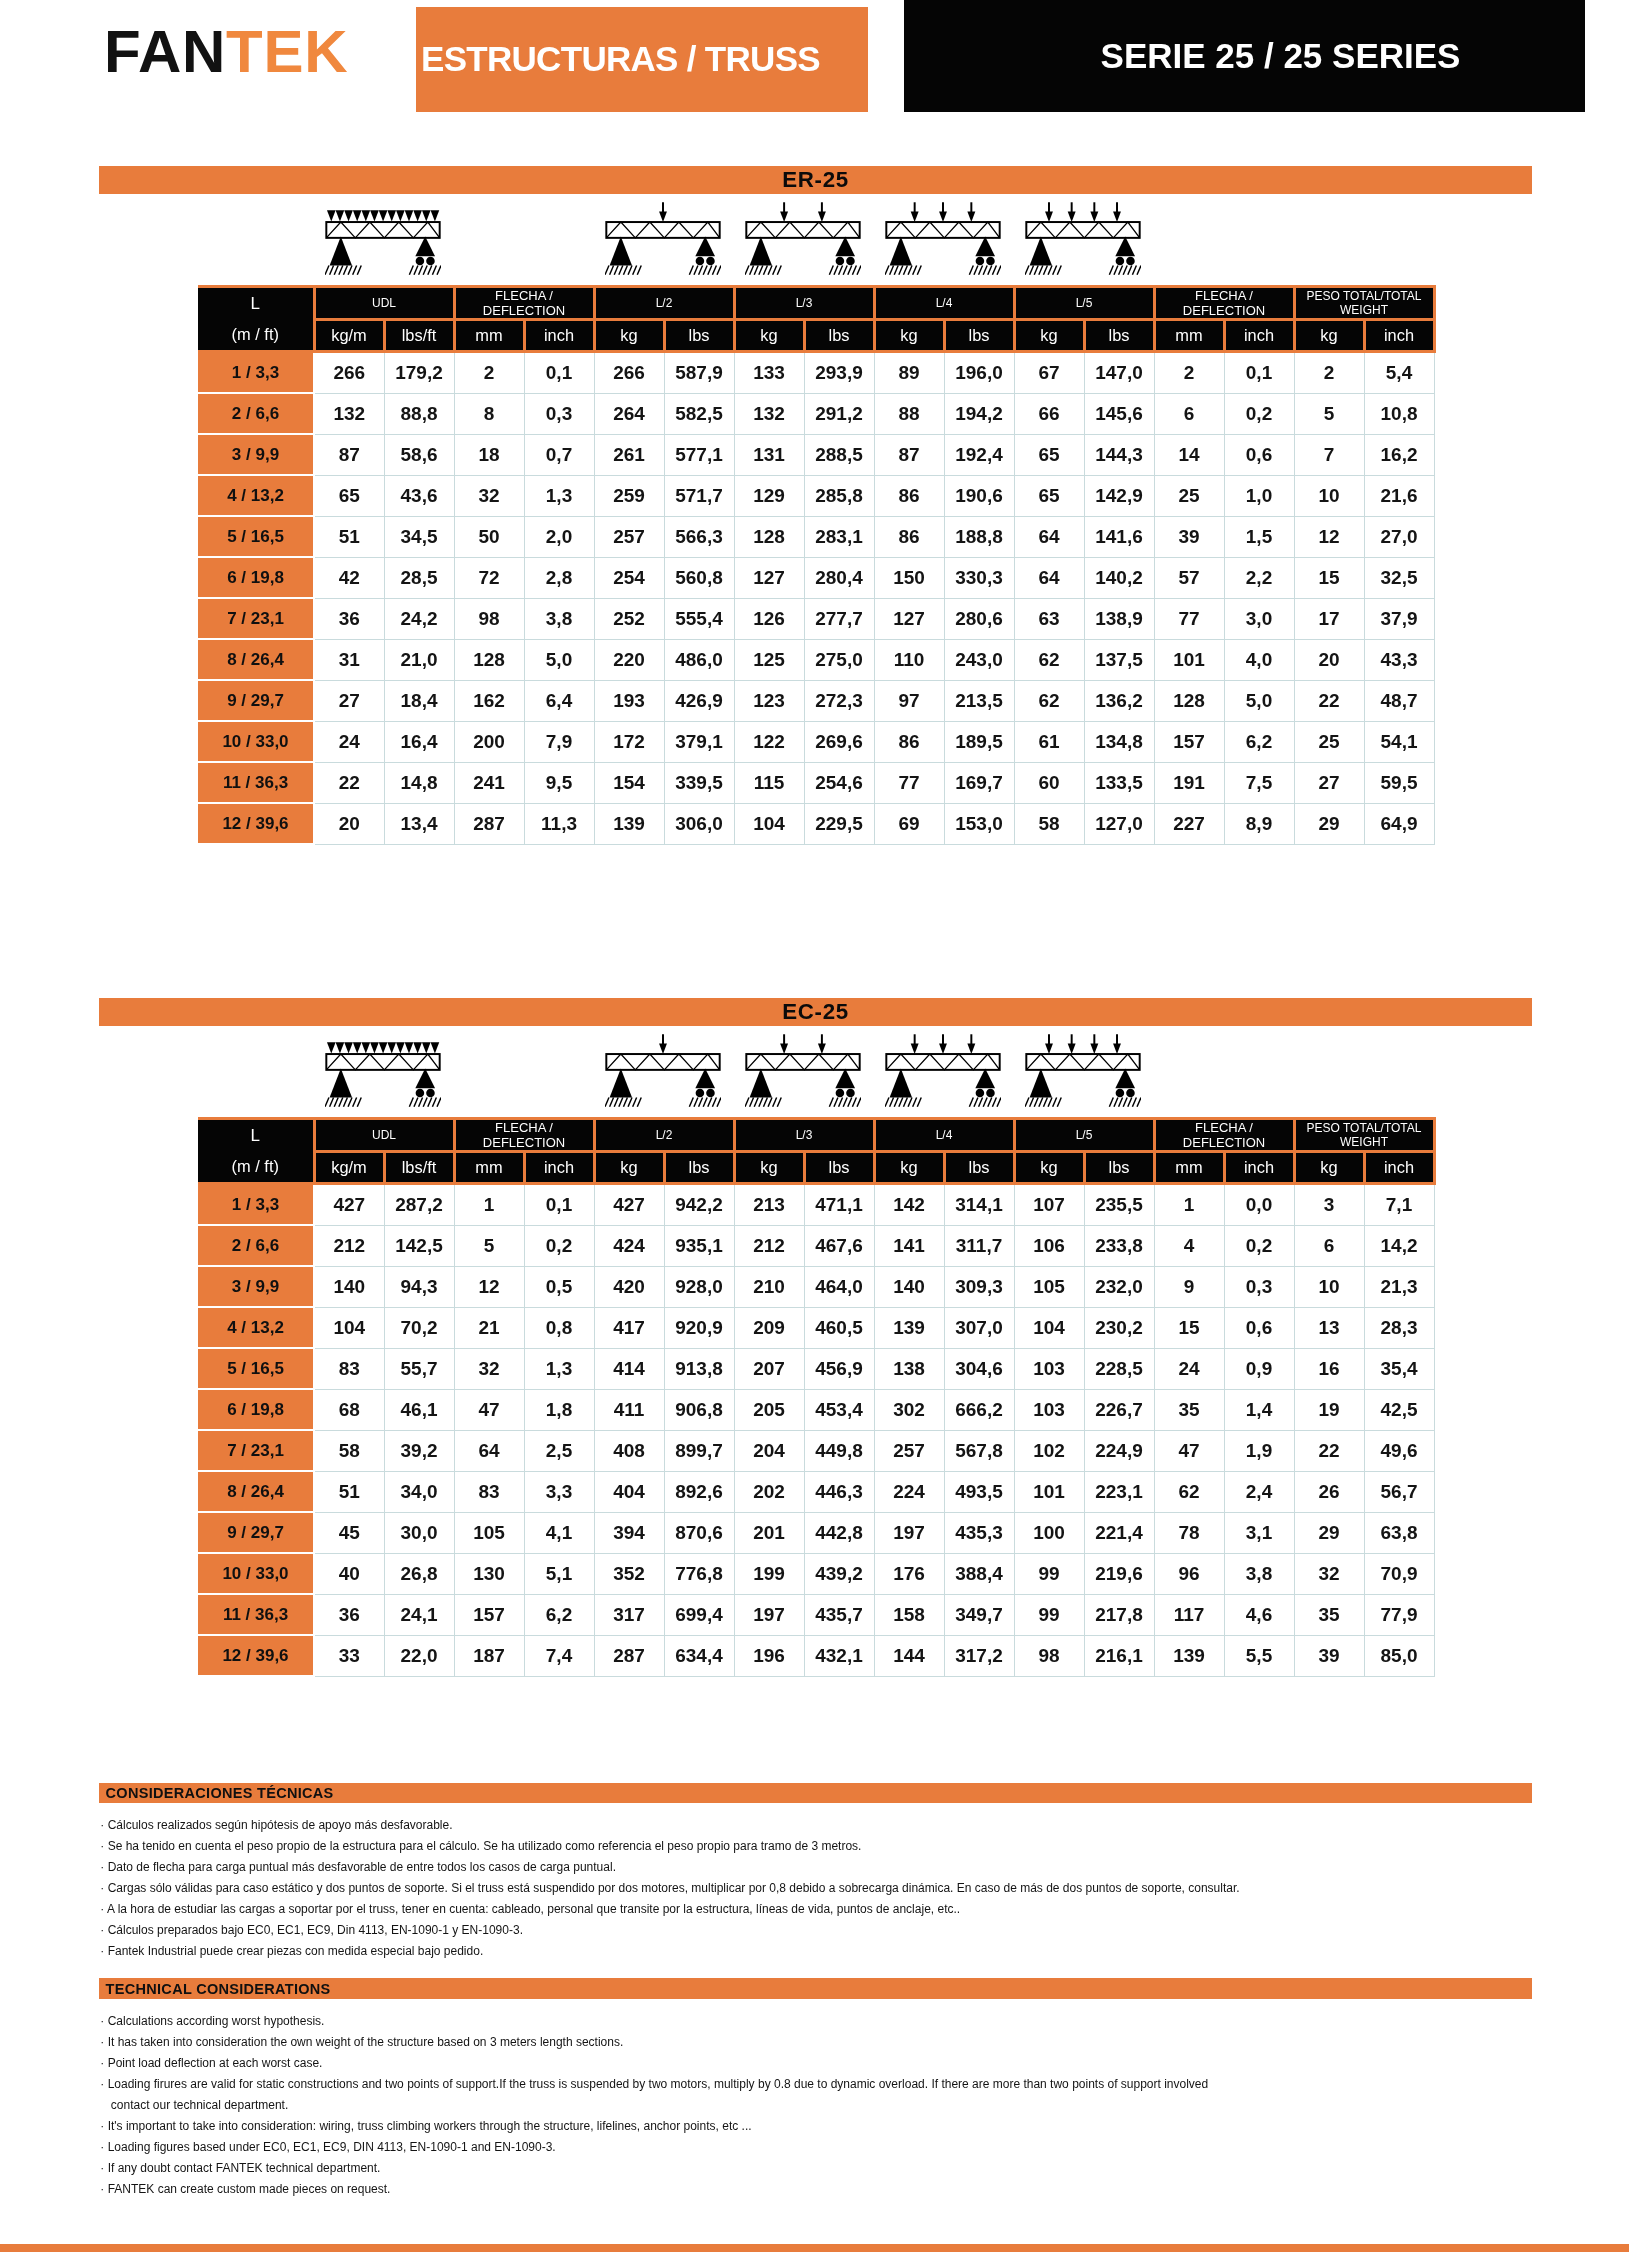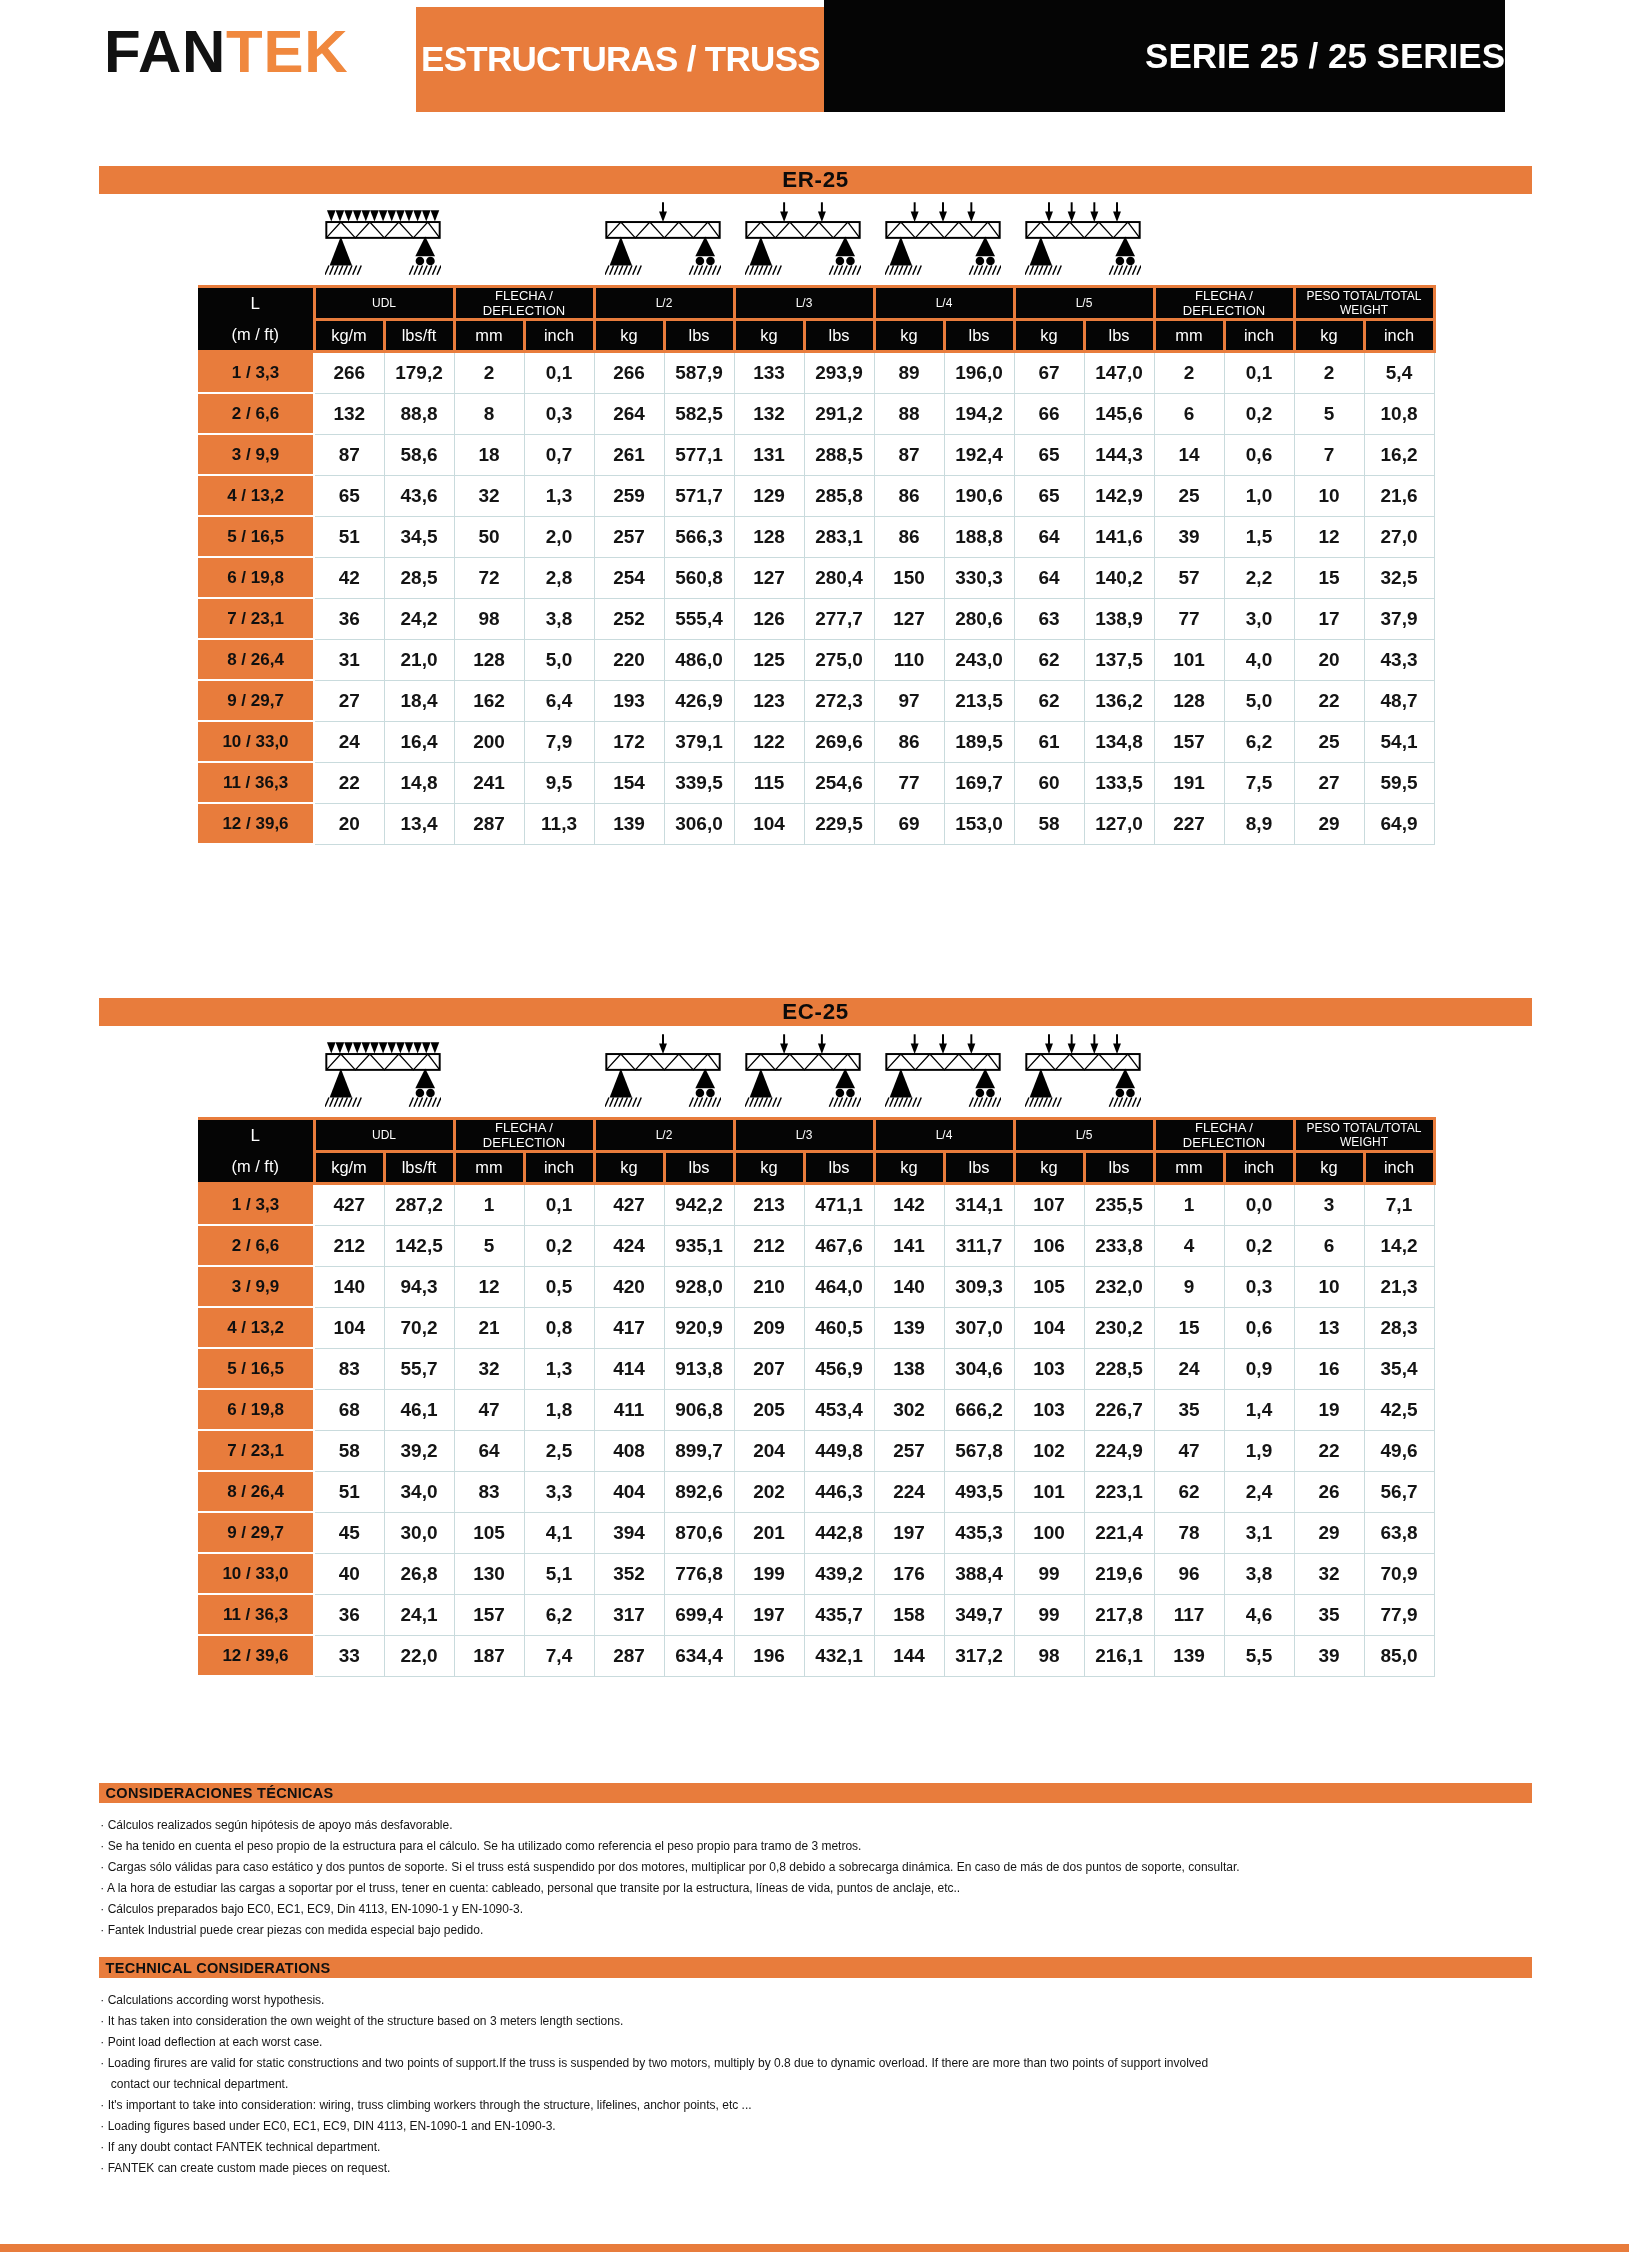--- a/index.html
+++ b/index.html
@@ -6,22 +6,22 @@
   .page{position:relative;width:1630px;height:2261px;background:#fff;overflow:hidden;
         font-family:"Liberation Sans","DejaVu Sans",sans-serif;color:#141414;}
 
   
   .brand{position:absolute;left:104px;top:22.3px;font-size:60px;font-weight:700;line-height:1;letter-spacing:0.7px;}
   .brand .fan{color:#121212;}
   .brand .tek{color:#F0883E;}
   .cat-box{position:absolute;left:416px;top:6.6px;width:452px;height:105px;background:#E87C3C;
            display:flex;align-items:center;box-sizing:border-box;padding-left:5px;}
   .cat-box span{color:#fff;font-size:35px;font-weight:700;letter-spacing:-0.7px;white-space:nowrap;}
-  .series-box{position:absolute;left:824px;top:0;width:681px;height:112px;background:#050505;
-              display:flex;align-items:center;justify-content:flex-end;box-sizing:border-box;padding-left:72px;}
+  .series-box{position:absolute;left:904px;top:0;width:681px;height:112px;background:#050505;
+              display:flex;align-items:center;justify-content:center;box-sizing:border-box;padding-left:72px;}
   .series-box span{color:#fff;font-size:35px;font-weight:700;white-space:nowrap;}
 
   
   .truss-section{position:absolute;left:99px;width:1433px;}
   #section-0{top:166px;}
   #section-1{top:998px;}
   .title-bar{height:28px;background:#E87C3C;display:flex;align-items:center;justify-content:center;}
   .title-bar span{font-size:22.3px;font-weight:800;color:#0b0b0b;letter-spacing:0.7px;}
   .diagrams{position:relative;height:91px;}
   .diag{position:absolute;bottom:1.3px;width:116px;height:87px;}
@@ -966,20 +966,21 @@
     </table>
   </section>
 
   <div class="notes">
     <div class="note-bar">
       <span>CONSIDERACIONES TÉCNICAS</span>
     </div>
     <div class="note-lines" id="notes-es">
         <div class="note-line">Cálculos realizados según hipótesis de apoyo más desfavorable.</div>
         <div class="note-line">Se ha tenido en cuenta el peso propio de la estructura para el cálculo. Se ha utilizado como referencia el peso propio para tramo de 3 metros.</div>
+        <div class="note-line">Dato de flecha para carga puntual más desfavorable de entre todos los casos de carga puntual.</div>
         <div class="note-line">Cargas sólo válidas para caso estático y dos puntos de soporte. Si el truss está suspendido por dos motores, multiplicar por 0,8 debido a sobrecarga dinámica. En caso de más de dos puntos de soporte, consultar.</div>
         <div class="note-line">A la hora de estudiar las cargas a soportar por el truss, tener en cuenta: cableado, personal que transite por la estructura, líneas de vida, puntos de anclaje, etc..</div>
         <div class="note-line">Cálculos preparados bajo EC0, EC1, EC9, Din 4113, EN-1090-1 y EN-1090-3.</div>
         <div class="note-line">Fantek Industrial puede crear piezas con medida especial bajo pedido.</div>
       </div>
     <div class="note-bar">
       <span>TECHNICAL CONSIDERATIONS</span>
     </div>
     <div class="note-lines" id="notes-en">
         <div class="note-line">Calculations according worst  hypothesis.</div>

